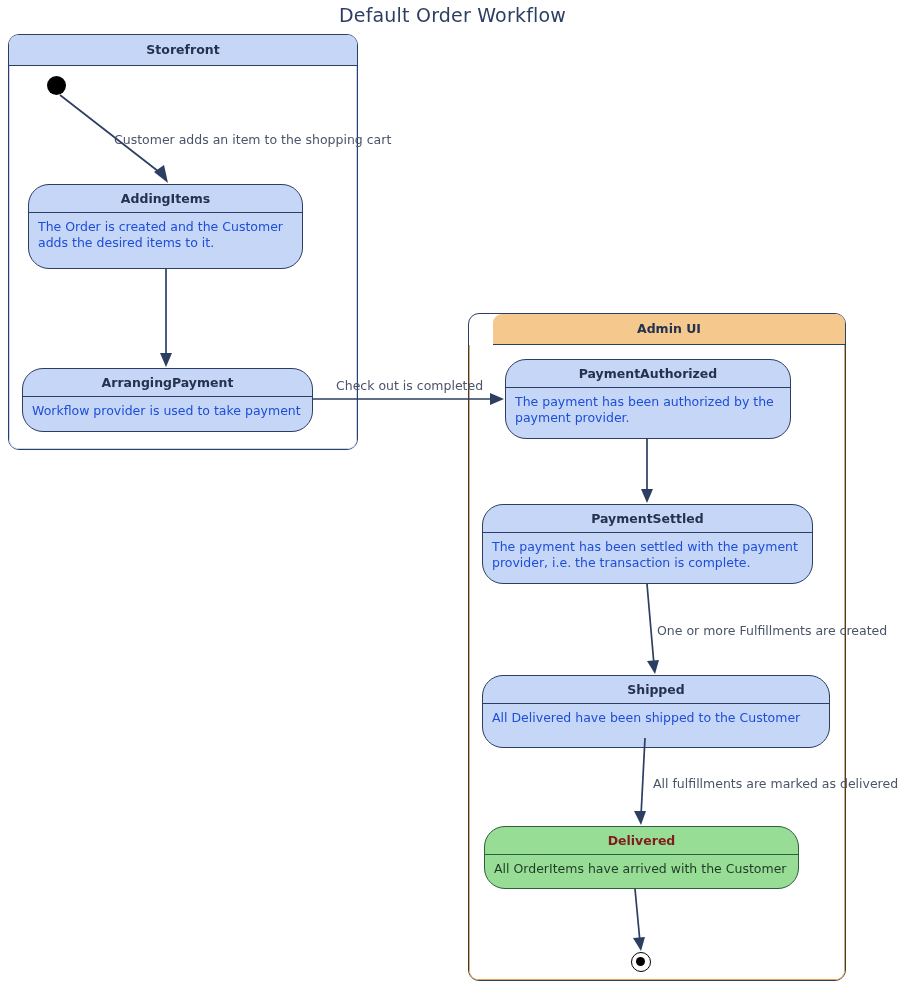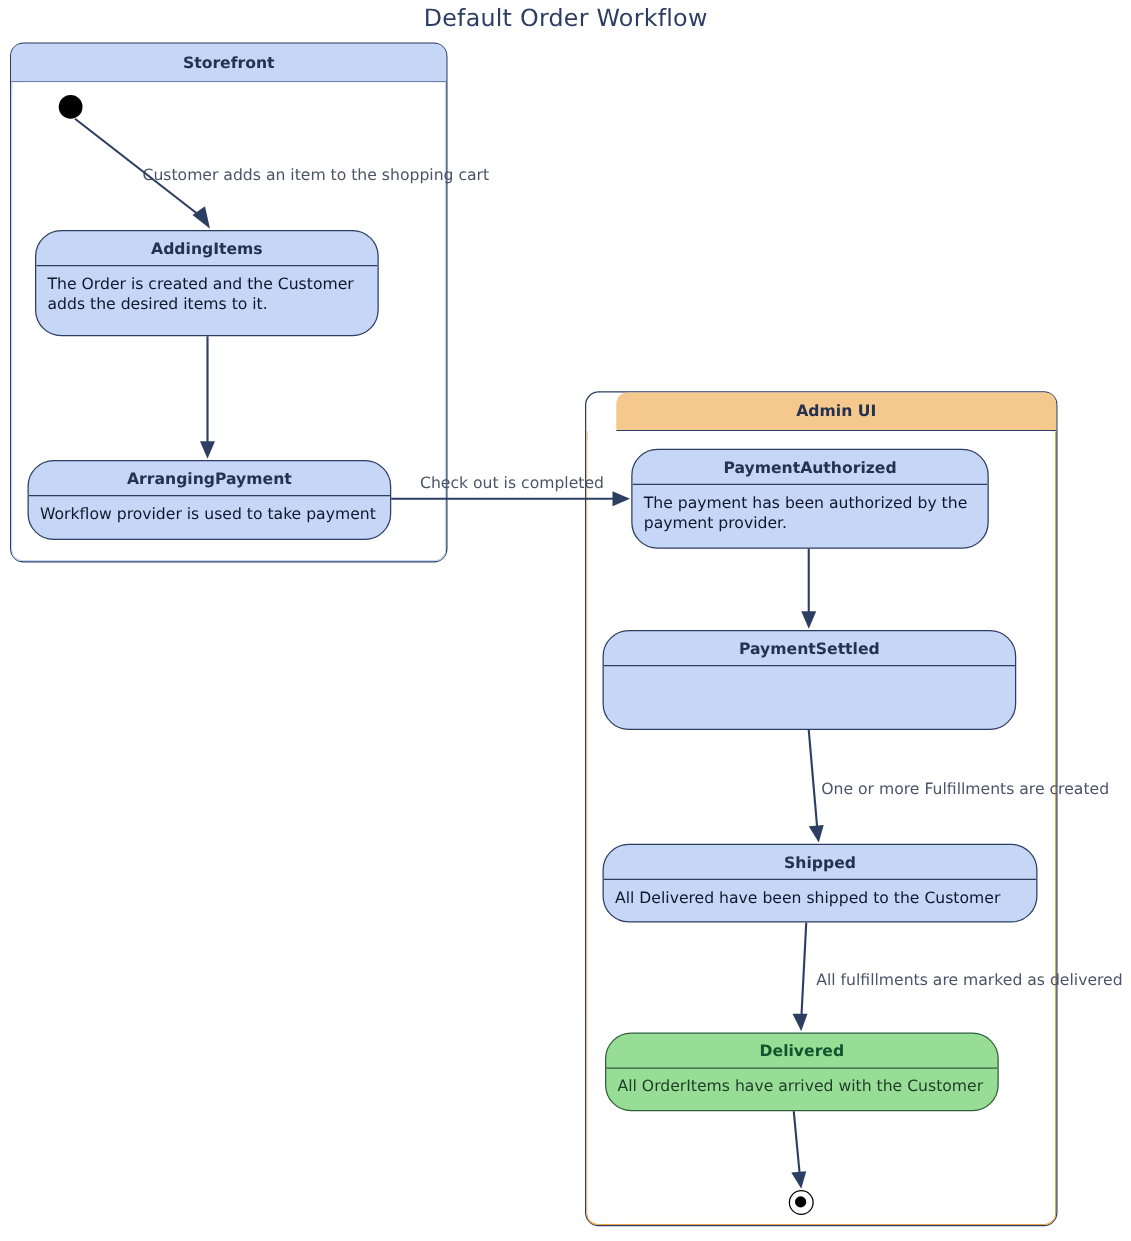--- a/index.html
+++ b/index.html
@@ -118,30 +118,30 @@
     font-size: 12.5px;
     font-weight: bold;
     color: #24324f;
     padding: 7px 6px 6px 6px;
     border-bottom: 1.4px solid #2d3e63;
     line-height: 1.1;
   }
   .state .state-desc {
     box-sizing: border-box;
     font-size: 12.5px;
-    color: #0f172a;
+    color: #1d4ed8;
     padding: 6px 9px 6px 9px;
     line-height: 1.33;
   }
   .state.green {
     background: #97dd95;
     border-color: #2f5f3a;
   }
   .state.green .state-name {
-    color: #14532d;
+    color: #7f1d1d;
     border-bottom-color: #2f5f3a;
   }
   .state.green .state-desc {
     color: #1f3b27;
   }
 
   
   .initial-state {
     position: absolute;
     width: 19px;
@@ -224,23 +224,24 @@
     <div class="composite-body"></div>
   </div>
 
   <div class="state" style="left:505px; top:359px; width:286px; height:80px;">
     <div class="state-name">PaymentAuthorized</div>
     <div class="state-desc">The payment has been authorized by the payment provider.</div>
   </div>
 
   <div class="state" style="left:482px; top:504px; width:331px; height:80px;">
     <div class="state-name">PaymentSettled</div>
-  </div>
-
-  <div class="state" style="left:482px; top:675px; width:348px; height:63px;">
+    <div class="state-desc">The payment has been settled with the payment provider, i.e. the transaction is complete.</div>
+  </div>
+
+  <div class="state" style="left:482px; top:675px; width:348px; height:73px;">
     <div class="state-name">Shipped</div>
     <div class="state-desc">All Delivered have been shipped to the Customer</div>
   </div>
 
   <div class="state green" style="left:484px; top:826px; width:315px; height:63px;">
     <div class="state-name">Delivered</div>
     <div class="state-desc">All OrderItems have arrived with the Customer</div>
   </div>
 
   <div class="final-state" style="left:631px; top:952px;"></div>

